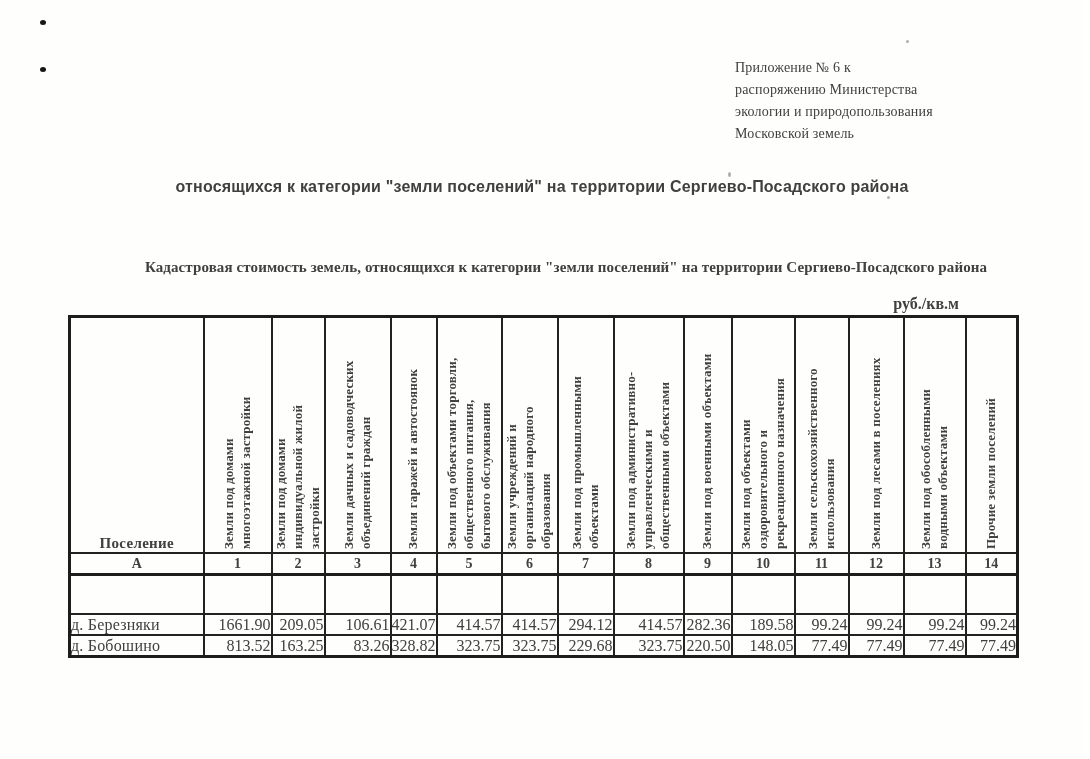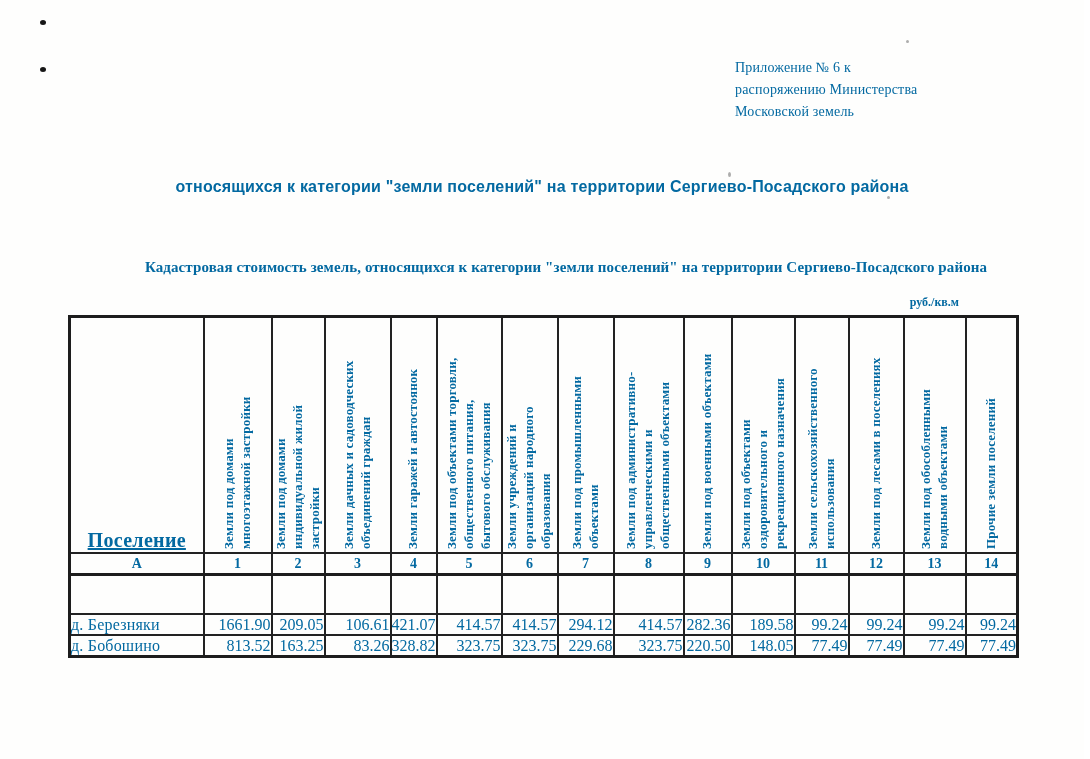--- a/index.html
+++ b/index.html
@@ -1,47 +1,47 @@
 <!DOCTYPE html>
 <html><head>
 <meta charset="utf-8">
 <style>
   html,body{margin:0;padding:0;background:#ffffff;}
   .page{
     position:relative;width:1084px;height:759px;background:#fefefd;
-    font-family:"Liberation Serif", serif;color:#0369a1;overflow:hidden;
+    font-family:"Liberation Serif", serif;color:#404040;overflow:hidden;
   }
   
   .dot{position:absolute;background:#161616;border-radius:50%;}
   .dot.d1{left:40px;top:20px;width:6px;height:5px;}
   .dot.d2{left:40px;top:67px;width:6px;height:5px;}
   .speck{position:absolute;background:#8a8a8a;border-radius:50%;width:3px;height:3px;opacity:.7;}
   .s1{left:906px;top:40px;}
   .s2{left:728px;top:172px;width:3px;height:5px;}
   .s3{left:887px;top:196px;}
   
   .attachment{position:absolute;left:735px;top:57px;font-size:14px;line-height:22px;letter-spacing:.2px;}
   
   .title{
     position:absolute;left:0;top:176px;width:100%;text-align:center;
     font-family:"Liberation Sans", sans-serif;font-weight:bold;font-size:16px;line-height:22px;letter-spacing:.2px;
   }
   .subtitle{
     position:absolute;left:0;top:259px;width:100%;text-align:center;
     font-weight:bold;font-size:15px;letter-spacing:.1px;padding-left:24px;
   }
-  .unit{position:absolute;top:295px;right:125px;font-weight:bold;font-size:12px;}
+  .unit{position:absolute;top:295px;right:125px;font-weight:bold;font-size:16px;}
   
   table.cad{
     position:absolute;left:68px;top:315px;border-collapse:collapse;table-layout:fixed;
     border:3px solid #1d1d1d;
   }
   table.cad th, table.cad td{border:2px solid #222;padding:0;overflow:hidden;}
   tr.hdr th{height:234px;vertical-align:bottom;font-weight:bold;background:#fefefd;}
-  th.settle{vertical-align:middle;text-align:center;font-size:20px;letter-spacing:.3px;text-decoration:underline;}
+  th.settle{vertical-align:middle;text-align:center;font-size:15px;letter-spacing:.3px;}
   .vh{
     writing-mode:vertical-rl;transform:rotate(180deg);
     white-space:pre-line;text-align:left;
     font-size:13px;line-height:1.3;font-weight:bold;letter-spacing:.2px;
     height:228px;margin:0 auto 3px auto;
   }
   tr.letters td{height:19px;text-align:center;font-weight:bold;font-size:14px;border-bottom:3px solid #1d1d1d;}
   tr.spacer td{height:37px;}
   tr.datarow td{height:19px;font-size:16px;}
   td.rowlabel{text-align:left;padding-left:5px;letter-spacing:.2px;}
@@ -54,20 +54,21 @@
 
   <span class="dot d1"></span>
   <span class="dot d2"></span>
   <span class="speck s1"></span>
   <span class="speck s2"></span>
   <span class="speck s3"></span>
 
   <div class="attachment">
     <div>Приложение № 6 к</div>
     <div>распоряжению Министерства</div>
+    <div>экологии и природопользования</div>
     <div>Московской земель</div>
   </div>
 
   <div class="title">
     <div>относящихся к категории "земли поселений" на территории Сергиево-Посадского района</div>
   </div>
 
   <div class="subtitle">Кадастровая стоимость земель, относящихся к категории "земли поселений" на территории Сергиево-Посадского района</div>
 
   <div class="unit">руб./кв.м</div>

